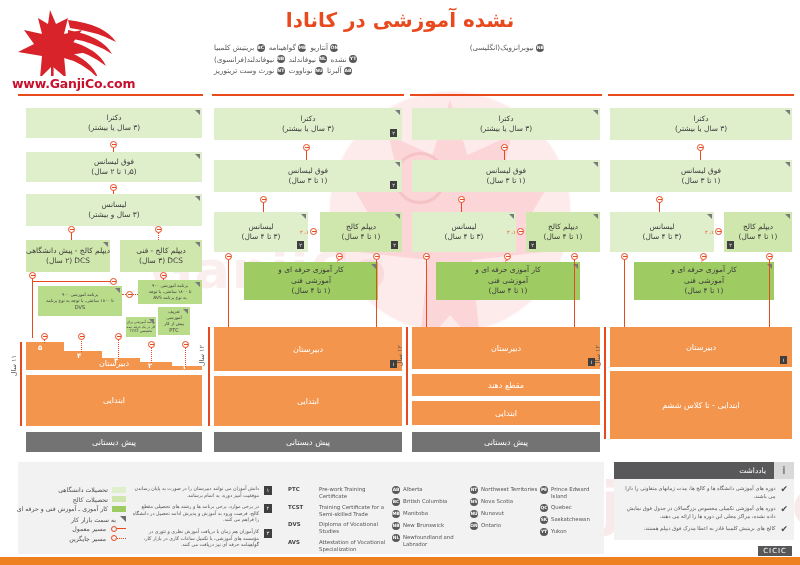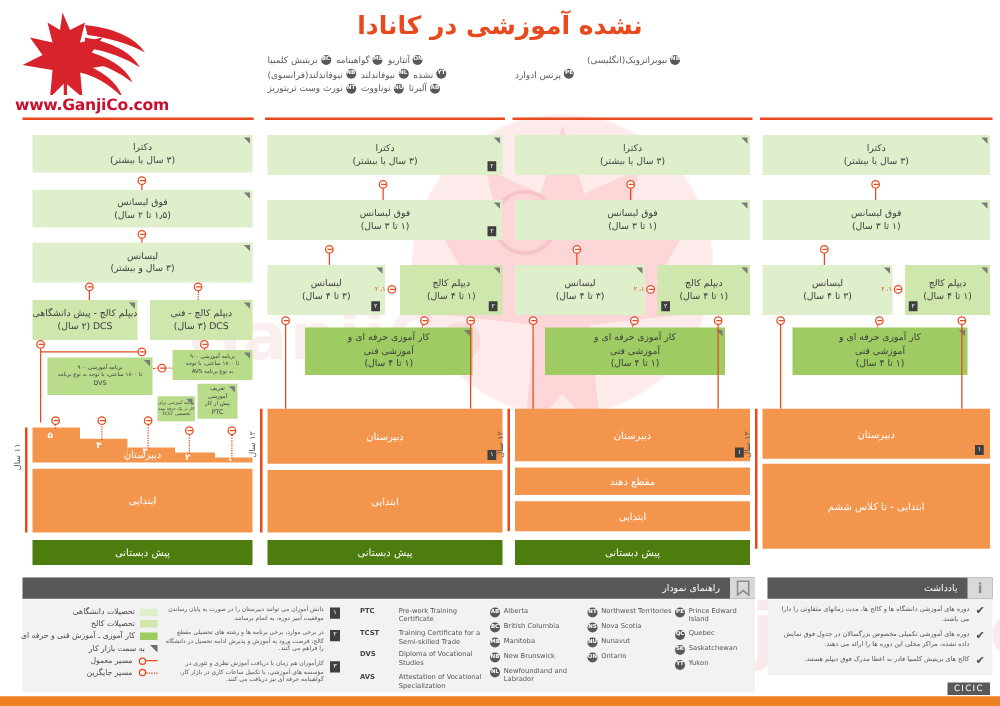--- a/index.html
+++ b/index.html
@@ -87,21 +87,21 @@
   }
   .tiny{font-size:4.4px;line-height:6px;}
   .tiny5{font-size:5px;line-height:7px;}
 
   
   .band{
     position:absolute;z-index:2;background:#f4954d;box-sizing:border-box;
     display:flex;align-items:center;justify-content:center;
     color:#fff;font-size:8px;
   }
-  .band.dark{background:#4d7c0f;}
+  .band.dark{background:#737373;}
   .stair{position:absolute;z-index:2;background:#f4954d;}
   .stairnum{
     position:absolute;z-index:3;color:#fff;font-size:7px;font-weight:bold;direction:ltr;
   }
 
   
   .vline{position:absolute;z-index:2;background:#e8491d;width:1.4px;}
   .hline{position:absolute;z-index:2;background:#e8491d;height:1.4px;}
   .dvline{position:absolute;z-index:2;width:0;border-left:1.2px dotted #e8491d;}
   .dhline{position:absolute;z-index:2;height:0;border-top:1.2px dotted #e8491d;}
@@ -244,26 +244,20 @@
   </div>
   <div class="col-rule" style="left:212px;top:94px;width:192px;"></div>
 
   <div class="prov-head" style="left:412px;top:42px;width:190px;text-align:right;">
     <div class="row" style="justify-content:center;">
       <span class="pv">
         <span class="dot">NB</span>
         <span>نیوبرانزویک(انگلیسی)</span>
       </span>
     </div>
-    <div class="row" style="justify-content:flex-end;">
-      <span class="pv">
-        <span class="dot">PE</span>
-        <span>پرنس ادوارد</span>
-      </span>
-    </div>
   </div>
   <div class="col-rule" style="left:410px;top:94px;width:192px;"></div>
 
   <div class="col-rule" style="left:608px;top:94px;width:186px;"></div>
 
   <div class="box g1 corner" style="left:610px;top:108px;width:182px;height:32px;">
     <span class="ln">دکترا</span>
     <span class="ln">(۳ سال یا بیشتر)</span>
   </div>
   <div class="node" style="left:697px;top:144px;"></div>
@@ -501,28 +495,20 @@
   <div class="band" style="left:26px;top:375px;width:176px;height:51px;">
     <span>ابتدایی</span>
   </div>
   <div class="band dark" style="left:26px;top:432px;width:176px;height:20px;">
     <span>پیش دبستانی</span>
   </div>
   <div class="yaxis" style="left:20px;top:342px;height:84px;"></div>
   <div class="ylabel" style="left:10px;top:355px;">۱۱ سال</div>
 
   <div class="legend" style="left:18px;top:462px;width:586px;height:92px;"></div>
-  <div class="legend-hdr" style="left:18px;top:462px;width:586px;height:17px;padding:0;">
-    <div class="hdr-ico" style="height:17px;width:20px;margin:0 0 0 0;">
-      <svg width="11" height="13" viewBox="0 0 11 13">
-          <path d="M1 1 h9 v11 l-4.5 -3.5 l-4.5 3.5 Z" fill="none" stroke="#8c8c8c" stroke-width="1.3"></path>
-        </svg>
-    </div>
-    <span style="margin-right:8px;">راهنمای نمودار</span>
-  </div>
 
   <div style="position:absolute;left:8px;top:486px;width:118px;z-index:4;">
     <div class="lg-row">
       <span class="sw" style="background:#dfeecb;"></span>
       <span>تحصیلات دانشگاهی</span>
     </div>
     <div class="lg-row">
       <span class="sw" style="background:#cfe6ac;"></span>
       <span>تحصیلات کالج</span>
     </div>

